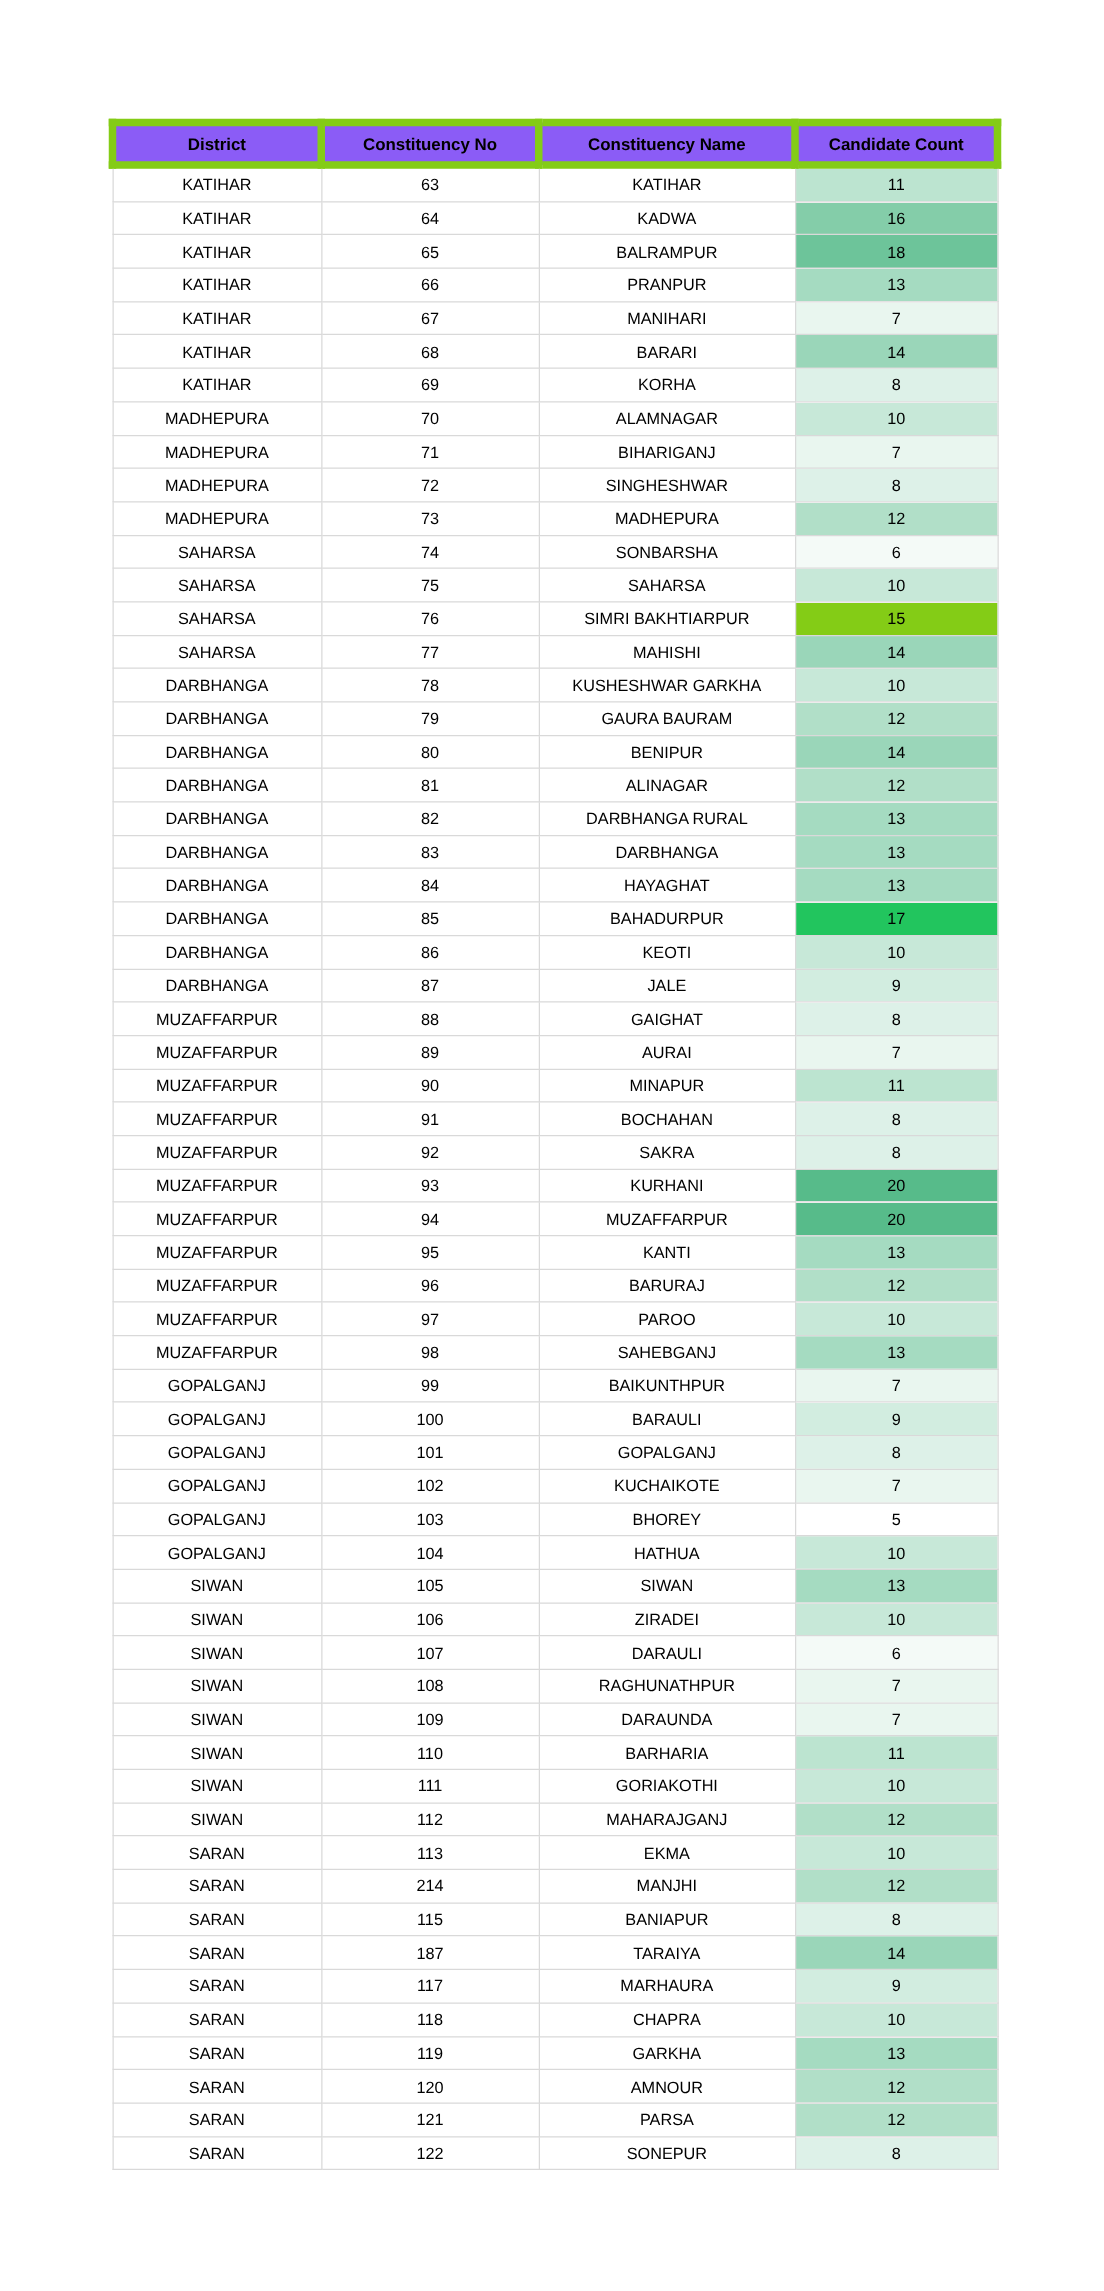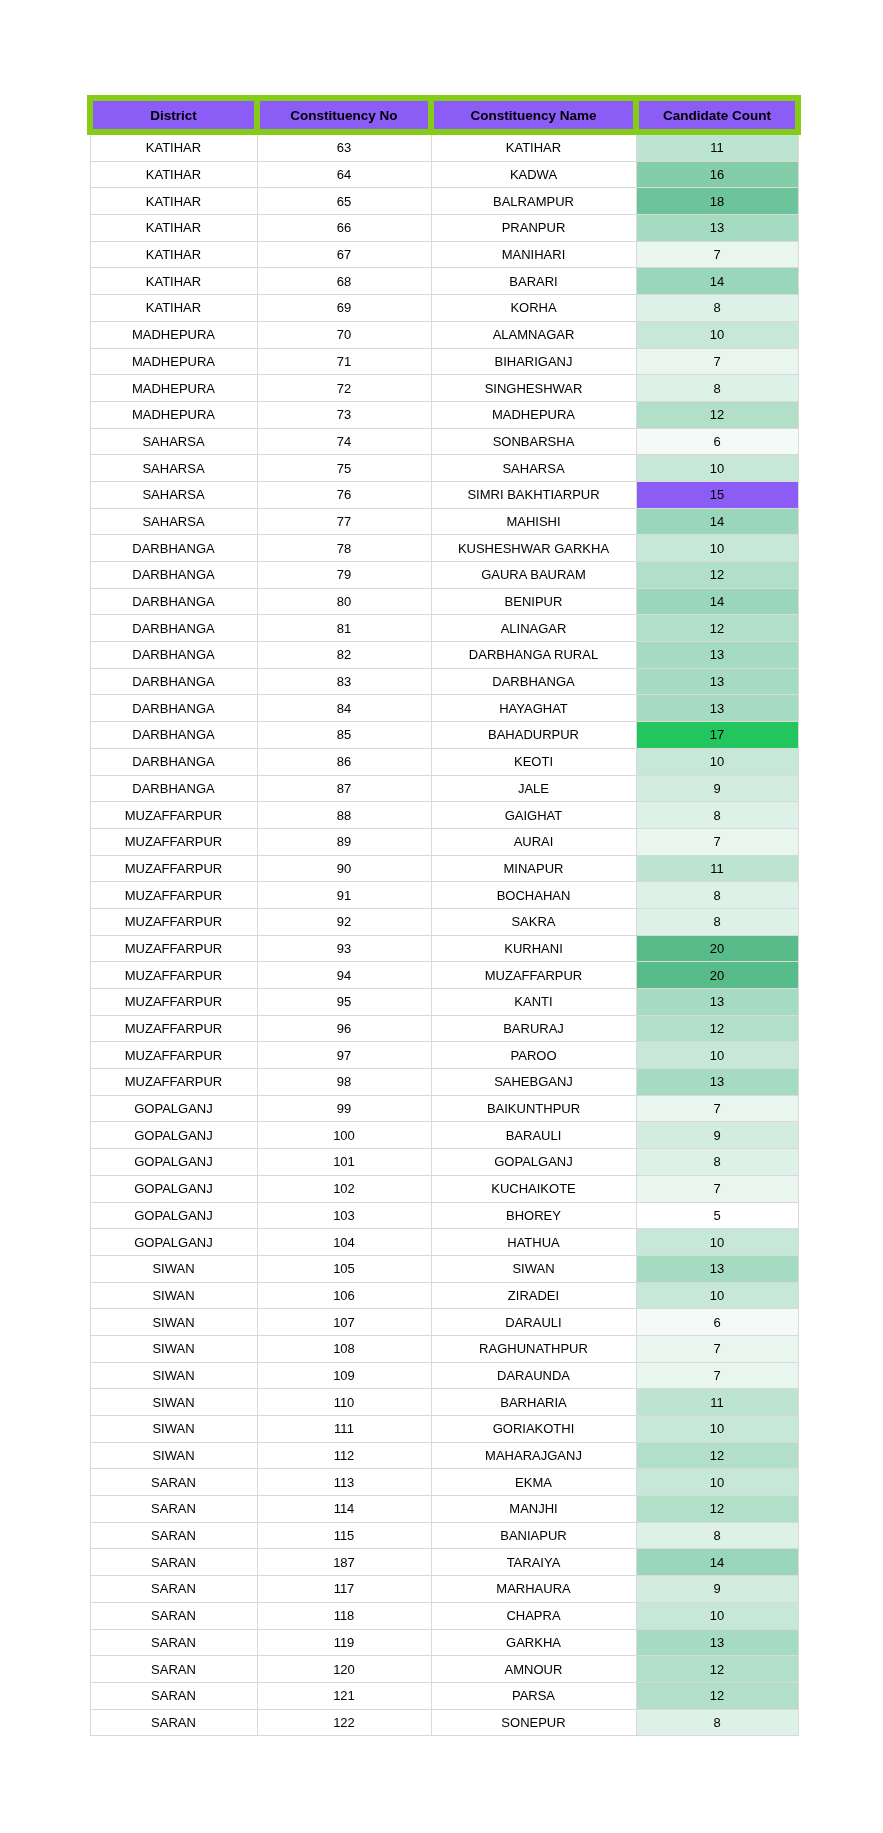--- a/index.html
+++ b/index.html
@@ -149,21 +149,21 @@
         <tr>
           <td>SAHARSA</td>
           <td>75</td>
           <td>SAHARSA</td>
           <td style="background: rgb(199, 232, 216);">10</td>
         </tr>
         <tr>
           <td>SAHARSA</td>
           <td>76</td>
           <td>SIMRI BAKHTIARPUR</td>
-          <td style="background: #8b5cf6;">15</td>
+          <td style="background: #84cc16;">15</td>
         </tr>
         <tr>
           <td>SAHARSA</td>
           <td>77</td>
           <td>MAHISHI</td>
           <td style="background: rgb(154, 214, 185);">14</td>
         </tr>
         <tr>
           <td>DARBHANGA</td>
           <td>78</td>
@@ -375,21 +375,21 @@
           <td style="background: rgb(177, 223, 200);">12</td>
         </tr>
         <tr>
           <td>SARAN</td>
           <td>113</td>
           <td>EKMA</td>
           <td style="background: rgb(199, 232, 216);">10</td>
         </tr>
         <tr>
           <td>SARAN</td>
-          <td>114</td>
+          <td>214</td>
           <td>MANJHI</td>
           <td style="background: rgb(177, 223, 200);">12</td>
         </tr>
         <tr>
           <td>SARAN</td>
           <td>115</td>
           <td>BANIAPUR</td>
           <td style="background: rgb(221, 241, 232);">8</td>
         </tr>
         <tr>

